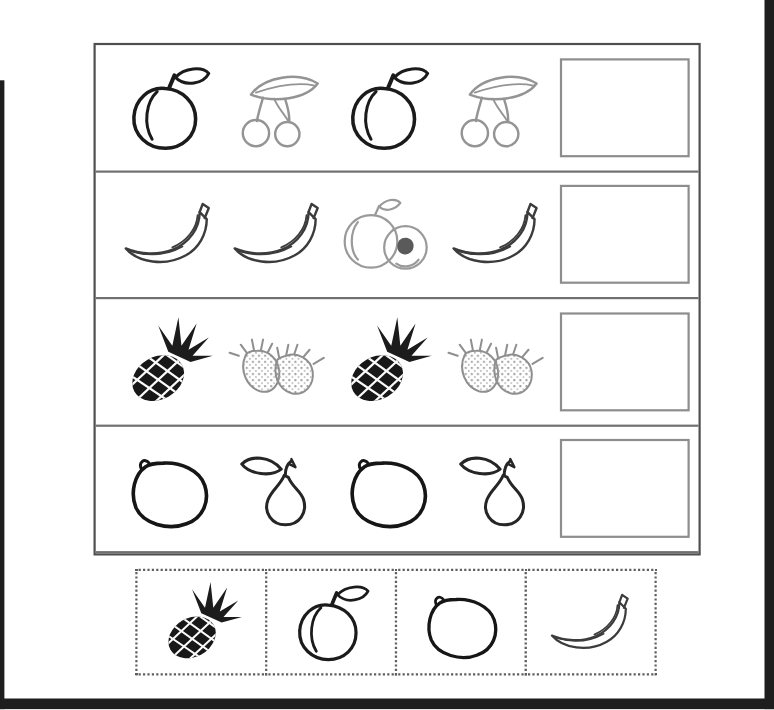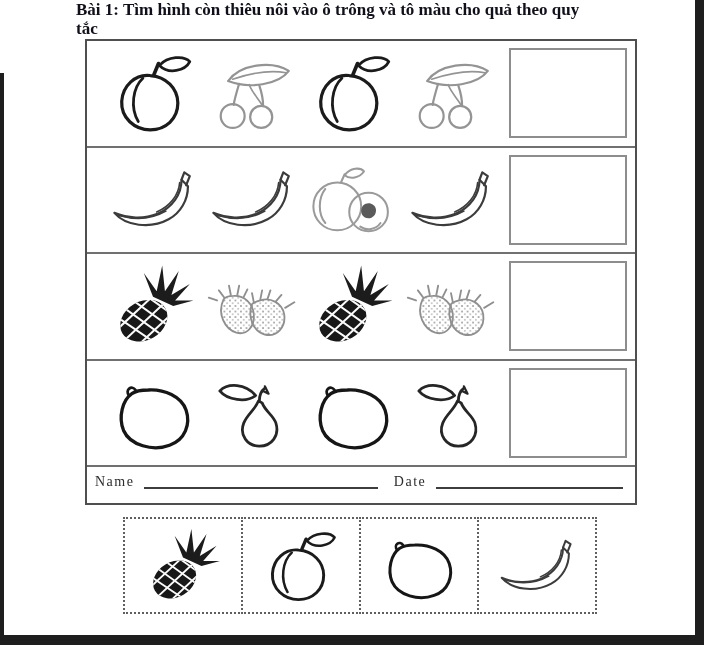--- a/index.html
+++ b/index.html
@@ -57,24 +57,20 @@
   .edge { position:absolute; background:#1e1e1e; }
   .edge-left   { left:0; top:73px; width:4px; height:572px; }
   .edge-right  { right:0; top:0; width:9px; height:645px; }
   .edge-bottom { left:0; top:635px; width:704px; height:10px; }
 </style>
 </head>
 <body>
 
 <div class="page">
 
-  <div class="title">
-    <span class="tline">Bài 1: Tìm hình còn thiêu nôi vào ô trông và tô màu cho quả theo quy</span>
-    <span class="tline">tắc</span>
-  </div>
 
   <div class="main-box">
     <div class="rows" id="rows">
         <div class="fruit-row">
           <div class="fruits">
             <span class="fruit">
               <svg viewBox="0 0 100 100">
                 <g fill="none" stroke="#1b1b1b" stroke-width="3.5" stroke-linecap="round" stroke-linejoin="round">
     <path d="M47 31 C31 29 17 42 16 59 C15 77 30 90 47 90 C64 90 77 78 77 61 C77 45 64 32 47 31 Z"></path>
     <path d="M39 34 C28 44 25 66 34 81" stroke-width="3"></path>
@@ -274,26 +270,20 @@
     <path d="M58 37 C58 31 60 26 64 23"></path>
     <path d="M62 26 L68 29 L64 21" stroke-width="2.4"></path>
     <path d="M54 31 C43 18 24 17 15 26 C23 36 44 39 54 31 Z"></path>
                 </g>
               </svg>
             </span>
           </div>
           <div class="answer-box"></div>
         </div>
       </div>
-    <div class="name-row">
-      <span class="nd-label">Name</span>
-      <span class="nd-line nd-line-name"></span>
-      <span class="nd-label">Date</span>
-      <span class="nd-line nd-line-date"></span>
-    </div>
   </div>
 
   <div class="answer-strip" id="answer-strip">
       <div class="answer-cell">
         <span class="fruit">
           <svg viewBox="0 0 100 100">
             <defs>
               <clipPath id="pinu17">
                 <ellipse cx="40" cy="66" rx="27" ry="21" transform="rotate(-30 40 66)"></ellipse>
               </clipPath>

